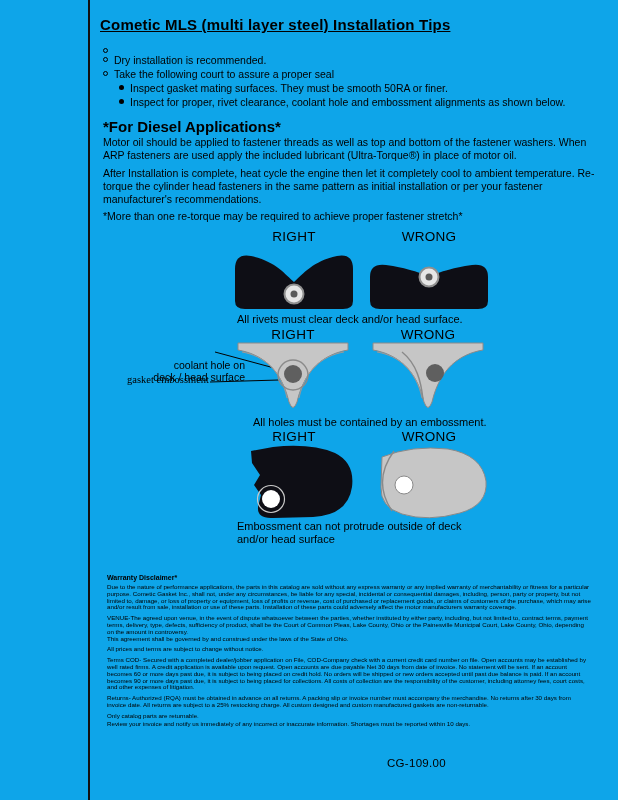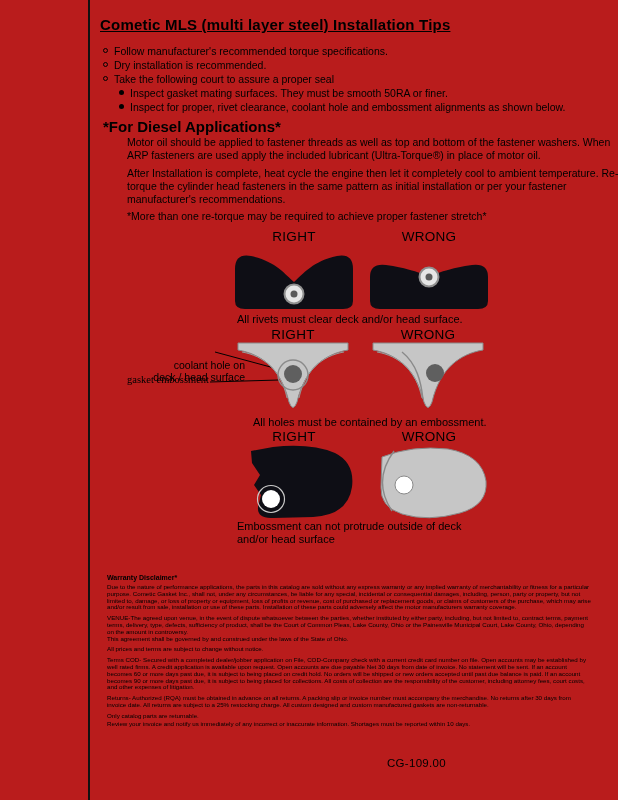--- a/index.html
+++ b/index.html
@@ -2,21 +2,21 @@
 <html><head>
 <meta charset="utf-8">
 <style>
   * { margin:0; padding:0; box-sizing:border-box; }
   html,body { background:#ffffff; }
   body {
     width:618px; height:800px;
     font-family:"Liberation Sans", sans-serif;
     color:#000;
   }
-  .page { position:relative; width:618px; height:800px; background:#b91c1c; overflow:hidden; }
+  .page { position:relative; width:618px; height:800px; background:#0ea5e9; overflow:hidden; }
 
   .left-rule { position:absolute; left:88px; top:0; width:2px; height:800px; background:#111; }
 
   .title {
     position:absolute; left:100px; top:16px;
     font-size:15px; font-weight:bold; text-decoration:underline;
     letter-spacing:0.2px;
   }
 
   .tips { position:absolute; left:103px; top:44px; font-size:10.5px; line-height:14px; width:492px; }
@@ -25,21 +25,21 @@
     flex:0 0 auto; width:5px; height:5px; border:1px solid #000; border-radius:50%;
     margin:4px 6px 0 0;
   }
   .sub { margin-left:16px; }
   .b-fill {
     flex:0 0 auto; width:5px; height:5px; background:#000; border-radius:50%;
     margin:4px 6px 0 0;
   }
 
   .diesel-heading { position:absolute; left:103px; top:118px; font-size:15px; font-weight:bold; }
-  .para { position:absolute; left:103px; width:492px; font-size:10.5px; line-height:13px;margin-left:24px; }
+  .para { position:absolute; left:103px; width:492px; font-size:10.5px; line-height:13px; }
   .dp1 { top:136px; }
   .dp2 { top:167px; }
   .dp3 { top:210px; }
 
   .col-label { position:absolute; font-size:13.5px; text-align:center; letter-spacing:0.3px; }
   .diag { position:absolute; }
   .diag svg { display:block; width:100%; height:100%; }
   .caption { position:absolute; font-size:11px; line-height:13px; white-space:pre-line; }
 
   
@@ -80,21 +80,20 @@
 
 <div class="page">
 
   <div class="left-rule"></div>
 
   <div class="title">Cometic MLS (multi layer steel) Installation Tips</div>
 
   <div class="tips">
     <div class="bullet-row">
       <span class="b-open"></span>
-      <span>Follow manufacturer's recommended torque specifications.</span>
     </div>
     <div class="bullet-row">
       <span class="b-open"></span>
       <span>Dry installation is recommended.</span>
     </div>
     <div class="bullet-row">
       <span class="b-open"></span>
       <span>Take the following court to assure a proper seal</span>
     </div>
     <div class="bullet-row sub">

